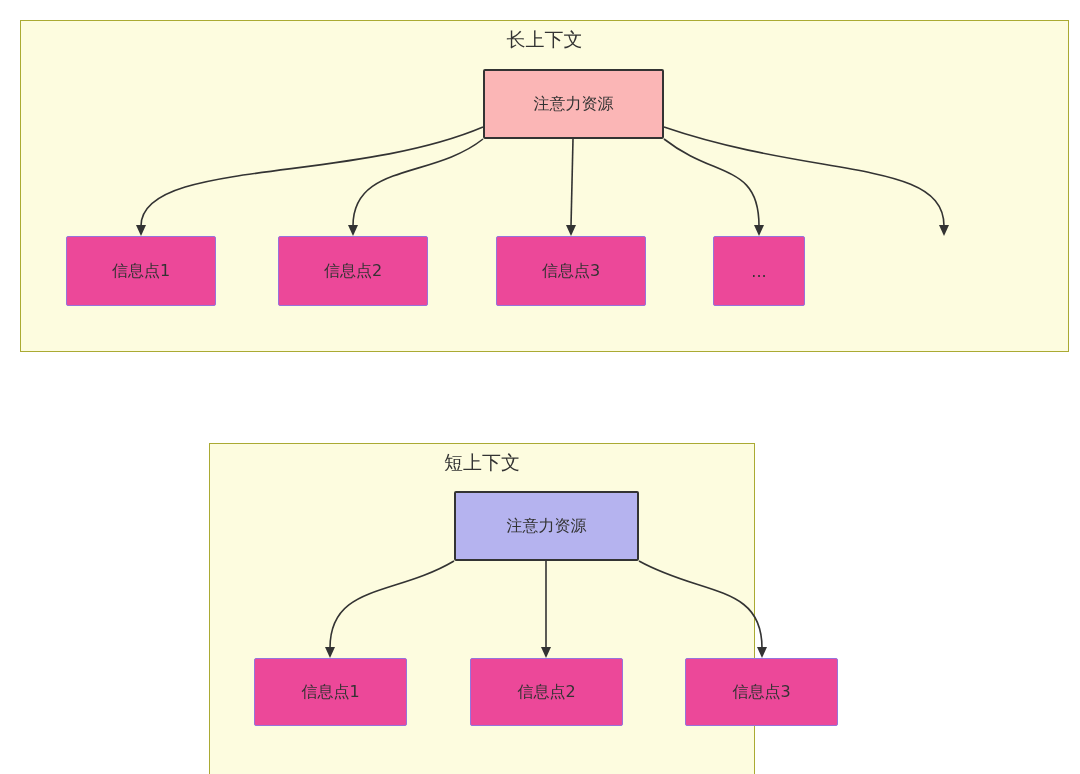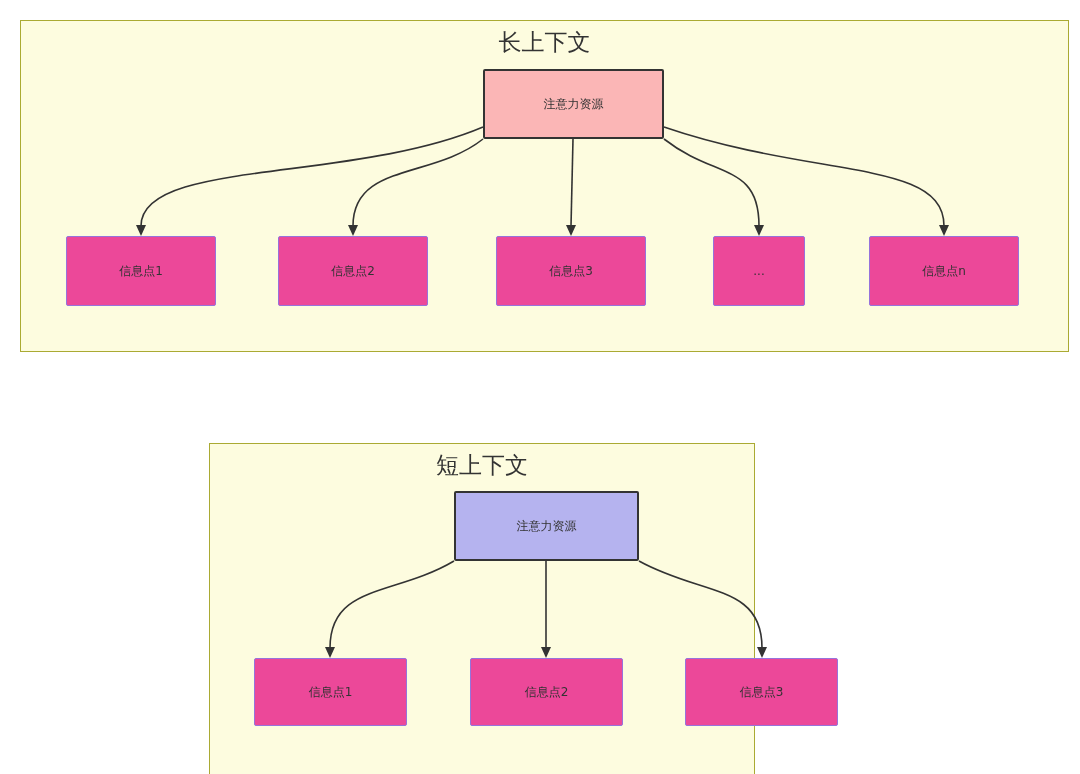--- a/index.html
+++ b/index.html
@@ -17,30 +17,30 @@
     background: #fdfcdf;
     border: 1.5px solid #aaaa33;
     box-sizing: border-box;
   }
   .panel-title {
     position: absolute;
     top: 6px;
     left: 0;
     right: 0;
     text-align: center;
-    font-size: 23px;
+    font-size: 19px;
     font-weight: 500;
     color: #333333;
   }
   .node {
     position: absolute;
     display: flex;
     align-items: center;
     justify-content: center;
-    font-size: 12px;
+    font-size: 16px;
     box-sizing: border-box;
     border-radius: 2px;
     text-align: center;
     color: #333333;
   }
   .hub {
     border: 2.5px solid #333333;
     font-weight: 500;
     z-index: 2;
   }
@@ -88,21 +88,20 @@
       <path class="link" d="M643,106 C795,158 923,138 923,205"></path>
       <path class="head" d="M918,204 L928,204 L923,215 Z"></path>
     </svg>
 
     <div class="node hub hub-pink" style="left:462px; top:48px; width:181px; height:70px;">注意力资源</div>
 
     <div class="node spoke" style="left:45px; top:215px; width:150px; height:70px;">信息点1</div>
     <div class="node spoke" style="left:257px; top:215px; width:150px; height:70px;">信息点2</div>
     <div class="node spoke" style="left:475px; top:215px; width:150px; height:70px;">信息点3</div>
     <div class="node spoke" style="left:692px; top:215px; width:92px; height:70px;">...</div>
-    <div class="node spoke" style="left:848px; top:215px; width:150px; height:70px;">信息点n</div>
   </section>
 
   <section class="panel" style="left:209px; top:443px; width:546px; height:333px;">
 
     <div class="panel-title">短上下文</div>
 
     <svg class="arrows" width="673" height="333" viewBox="0 0 673 333">
       <path class="link" d="M244,117 C185,152 120,140 120,204"></path>
       <path class="head" d="M115,203 L125,203 L120,214 Z"></path>
       <path class="link" d="M336,117 L336,204"></path>

